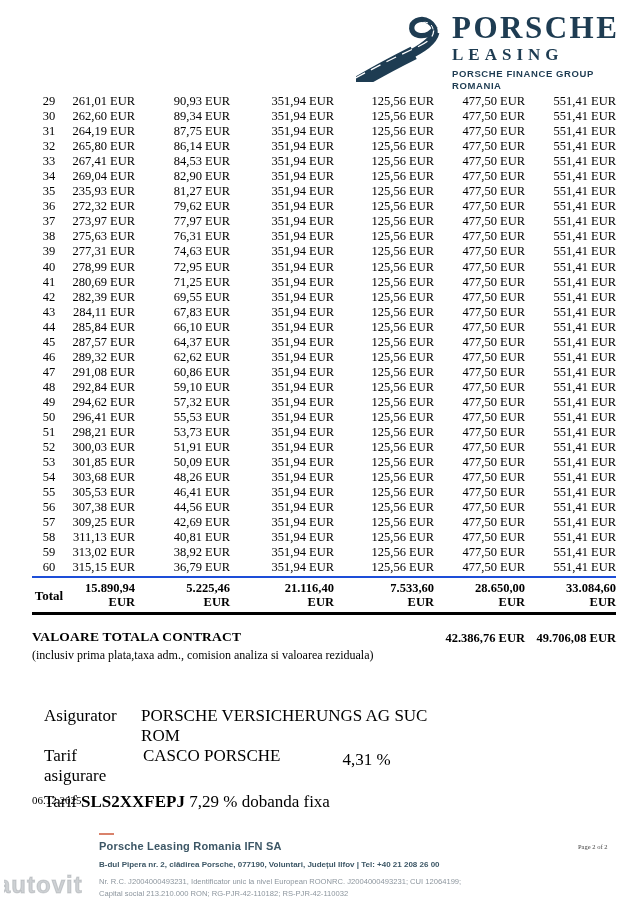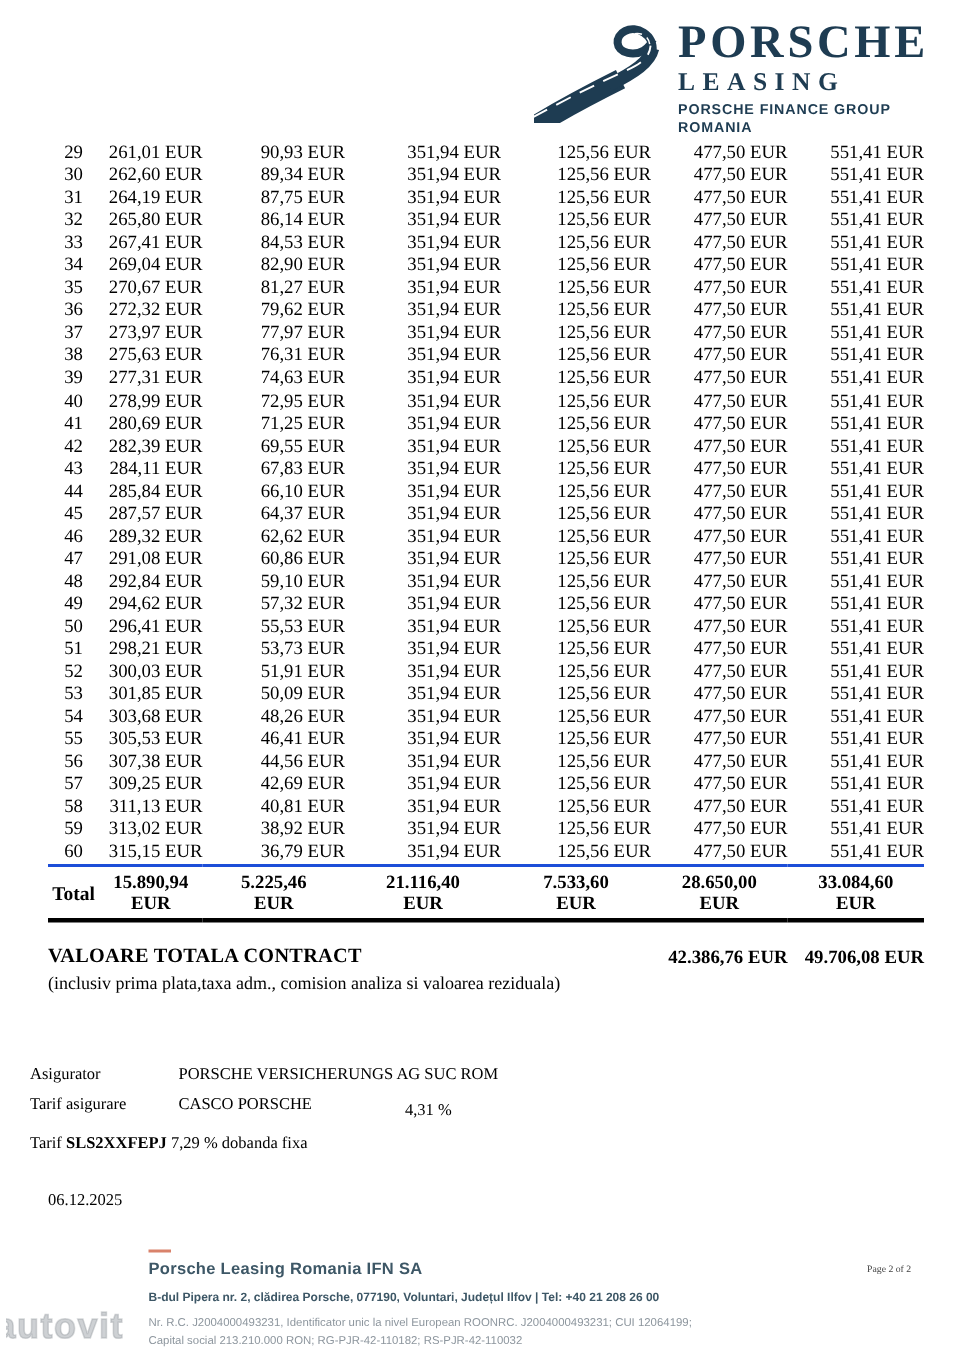--- a/index.html
+++ b/index.html
@@ -29,32 +29,32 @@
 
   
   .schedule { position:absolute; left:28px; top:94px; width:584px; }
   table { border-collapse:collapse; table-layout:fixed; width:100%; }
   td { font-size:12.5px; line-height:15.05px; white-space:nowrap; text-align:right; vertical-align:top; }
   td.c0 { text-align:center; }
   .total-row td {
     border-top:2px solid #1d4ed8; border-bottom:3px solid #000;
     font-weight:bold; padding:3px 0 2px;
   }
-  .total-row .amount, .total-row .unit { line-height:14.5px; text-align:center; }
+  .total-row .amount, .total-row .unit { line-height:14.5px; text-align:right; }
   .total-row td.c0 { vertical-align:middle; }
   .total-row .total-label { font-size:13px; text-align:center; line-height:29px; }
   .grand-row td { font-weight:bold; padding-top:16px; line-height:14px; }
 
   
   .contract { position:absolute; left:28px; top:629px; width:560px; }
   .contract-title { font-size:13.5px; font-weight:bold; letter-spacing:0.2px; }
   .contract-sub { font-size:12px; margin-top:3px; }
 
   
-  .insurance { position:absolute; left:16px; top:706px; width:420px; font-size:11px; }
+  .insurance { position:absolute; left:40px; top:706px; width:420px; font-size:17px; }
   .ins-row { display:flex; line-height:20px; }
   .ins-label { width:99px; }
   .ins-value { }
   .rate-value { margin-left:62px; position:relative; top:4px; }
   .tariff-line { margin-top:7px; line-height:18px; }
   .tariff-code { font-weight:bold;text-align:right; }
 
   
   .footer-date { position:absolute; left:28px; top:794px; font-size:11px;text-align:right; }
   .company-block { position:absolute; left:95px; top:833px; width:470px; font-family:"Liberation Sans", sans-serif; }
@@ -157,21 +157,21 @@
       <td class="c0">34</td>
       <td>269,04 EUR</td>
       <td>82,90 EUR</td>
       <td>351,94 EUR</td>
       <td>125,56 EUR</td>
       <td>477,50 EUR</td>
       <td>551,41 EUR</td>
     </tr>
           <tr>
       <td class="c0">35</td>
-      <td>270,67 EUR</td>
+      <td>235,93 EUR</td>
       <td>81,27 EUR</td>
       <td>351,94 EUR</td>
       <td>125,56 EUR</td>
       <td>477,50 EUR</td>
       <td>551,41 EUR</td>
     </tr>
           <tr>
       <td class="c0">36</td>
       <td>272,32 EUR</td>
       <td>79,62 EUR</td>

